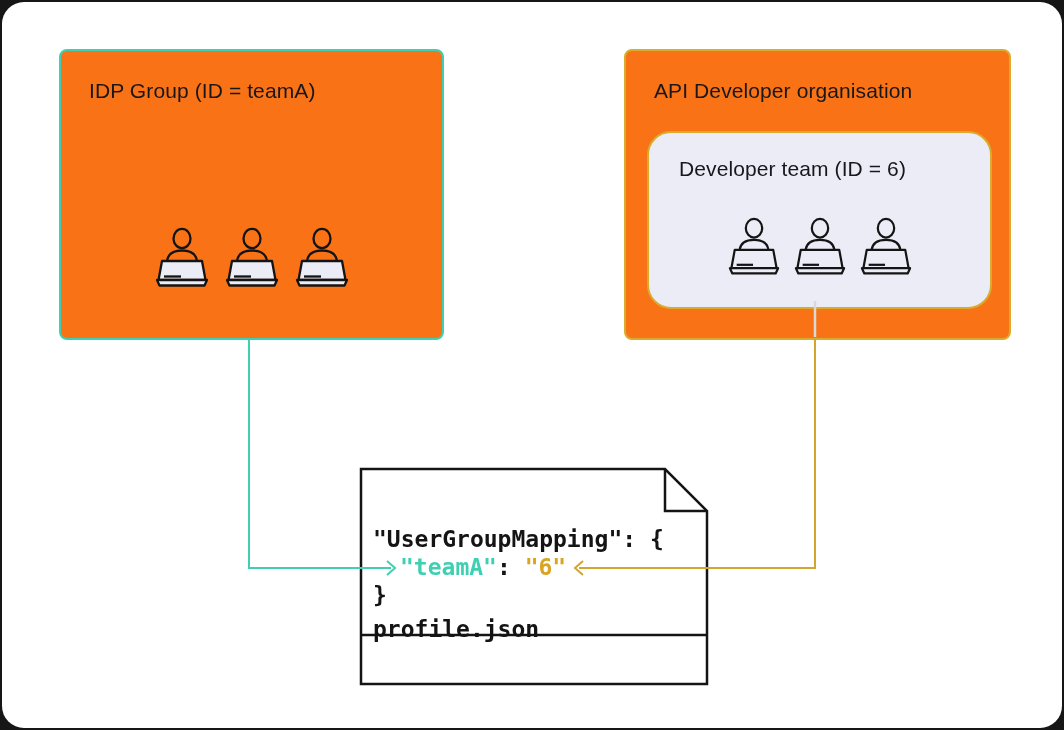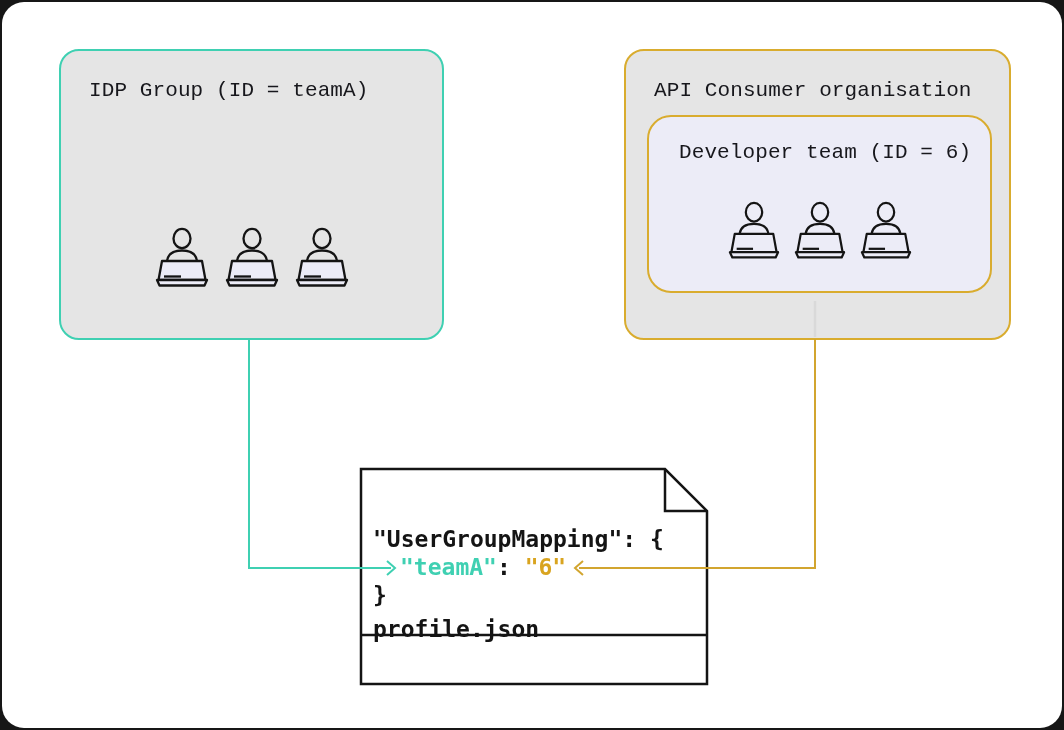--- a/index.html
+++ b/index.html
@@ -9,26 +9,26 @@
     font-family:"Liberation Sans", sans-serif;
     overflow:hidden;
   }
   .card{
     position:absolute;left:2px;top:2px;right:2px;bottom:2px;
     background:#ffffff;border-radius:22px;
   }
   
   .group-box{
     position:absolute;box-sizing:border-box;
-    background:#e5e5e5;border-radius:20px;font-family:Liberation Mono, monospace;
+    background:#f97316;border-radius:8px;
   }
   .box-idp{left:57px;top:47px;width:385px;height:291px;border:2px solid #3FD0B2;}
   .box-org{left:622px;top:47px;width:387px;height:291px;border:2px solid #D9AC2E;}
   .box-dev{
-    position:absolute;box-sizing:border-box;left:21px;top:64px;width:345px;height:178px;
+    position:absolute;box-sizing:border-box;left:21px;top:80px;width:345px;height:178px;
     background:#ECECF7;border:2px solid #D9AC2E;border-radius:24px;padding-left:23px;
   }
   .box-title{
     position:absolute;left:28px;top:28px;
     font-size:21px;font-weight:500;color:#17171C;letter-spacing:0.1px;
     white-space:nowrap;
   }
   .box-dev .box-title{left:30px;top:24px;}
   .icons-row{
     position:absolute;left:0;right:0;display:flex;justify-content:center;gap:16px;
@@ -87,21 +87,21 @@
         </span>
       <span class="person-icon">
           <svg width="54" height="62">
             <use href="#person-laptop"></use>
           </svg>
         </span>
     </div>
   </div>
 
   <div class="group-box box-org">
-    <div class="box-title">API Consumer organisation</div>
+    <div class="box-title">API Developer organisation</div>
     <div class="box-dev">
       <div class="box-title">Developer team (ID = 6)</div>
       <div class="icons-row">
         <span class="person-icon">
             <svg width="52" height="60">
               <use href="#person-laptop"></use>
             </svg>
           </span>
         <span class="person-icon">
             <svg width="52" height="60">

